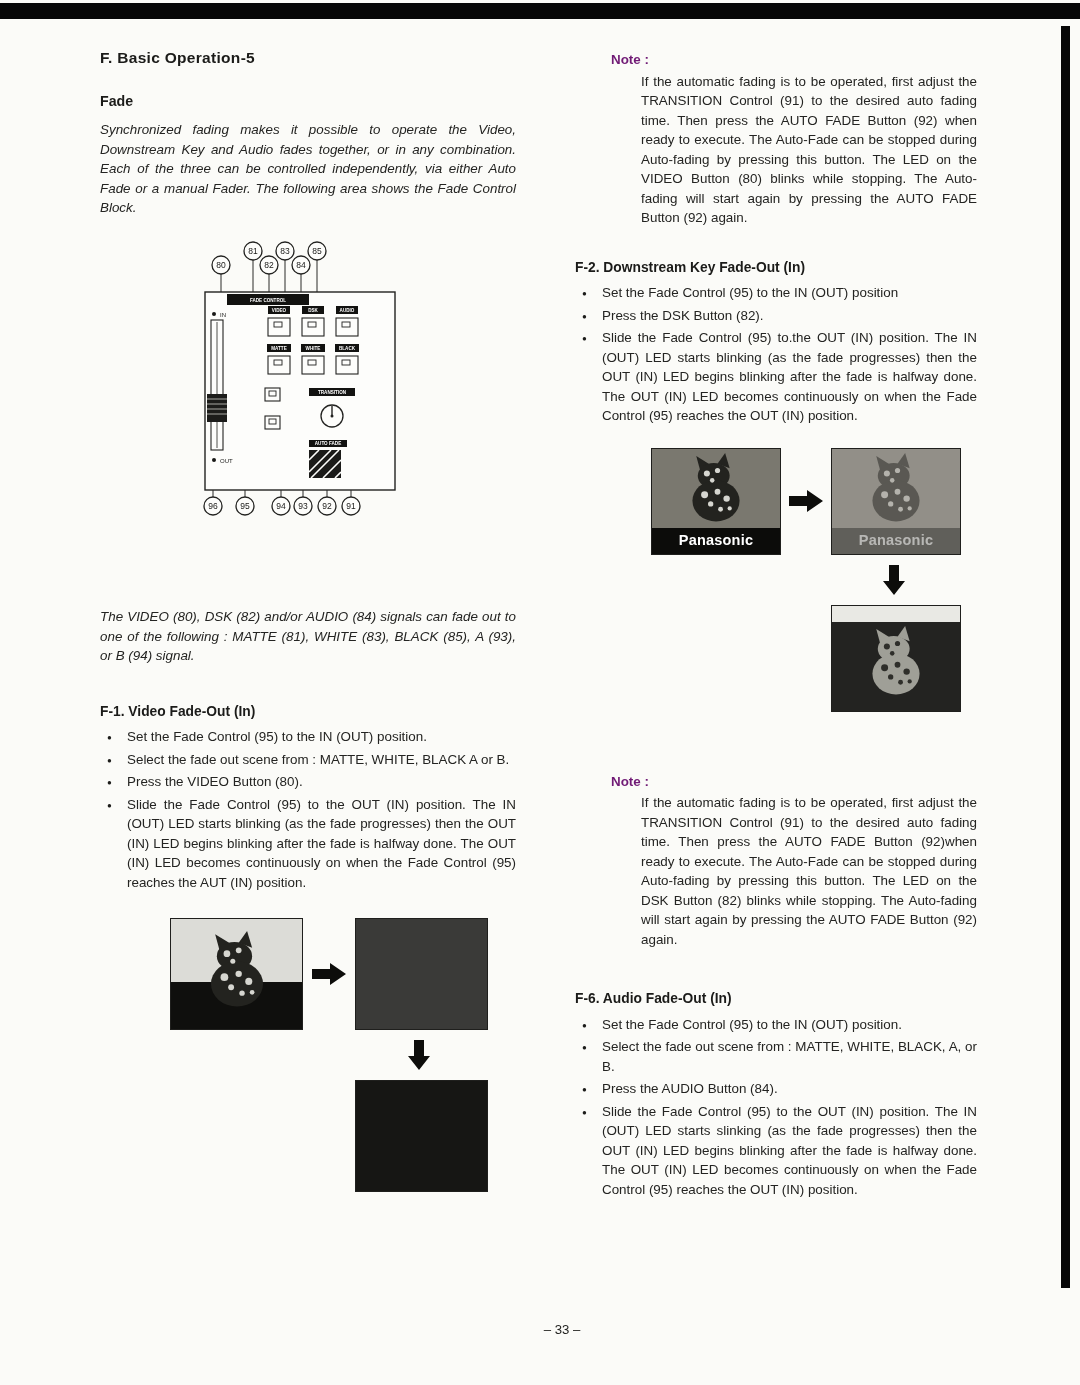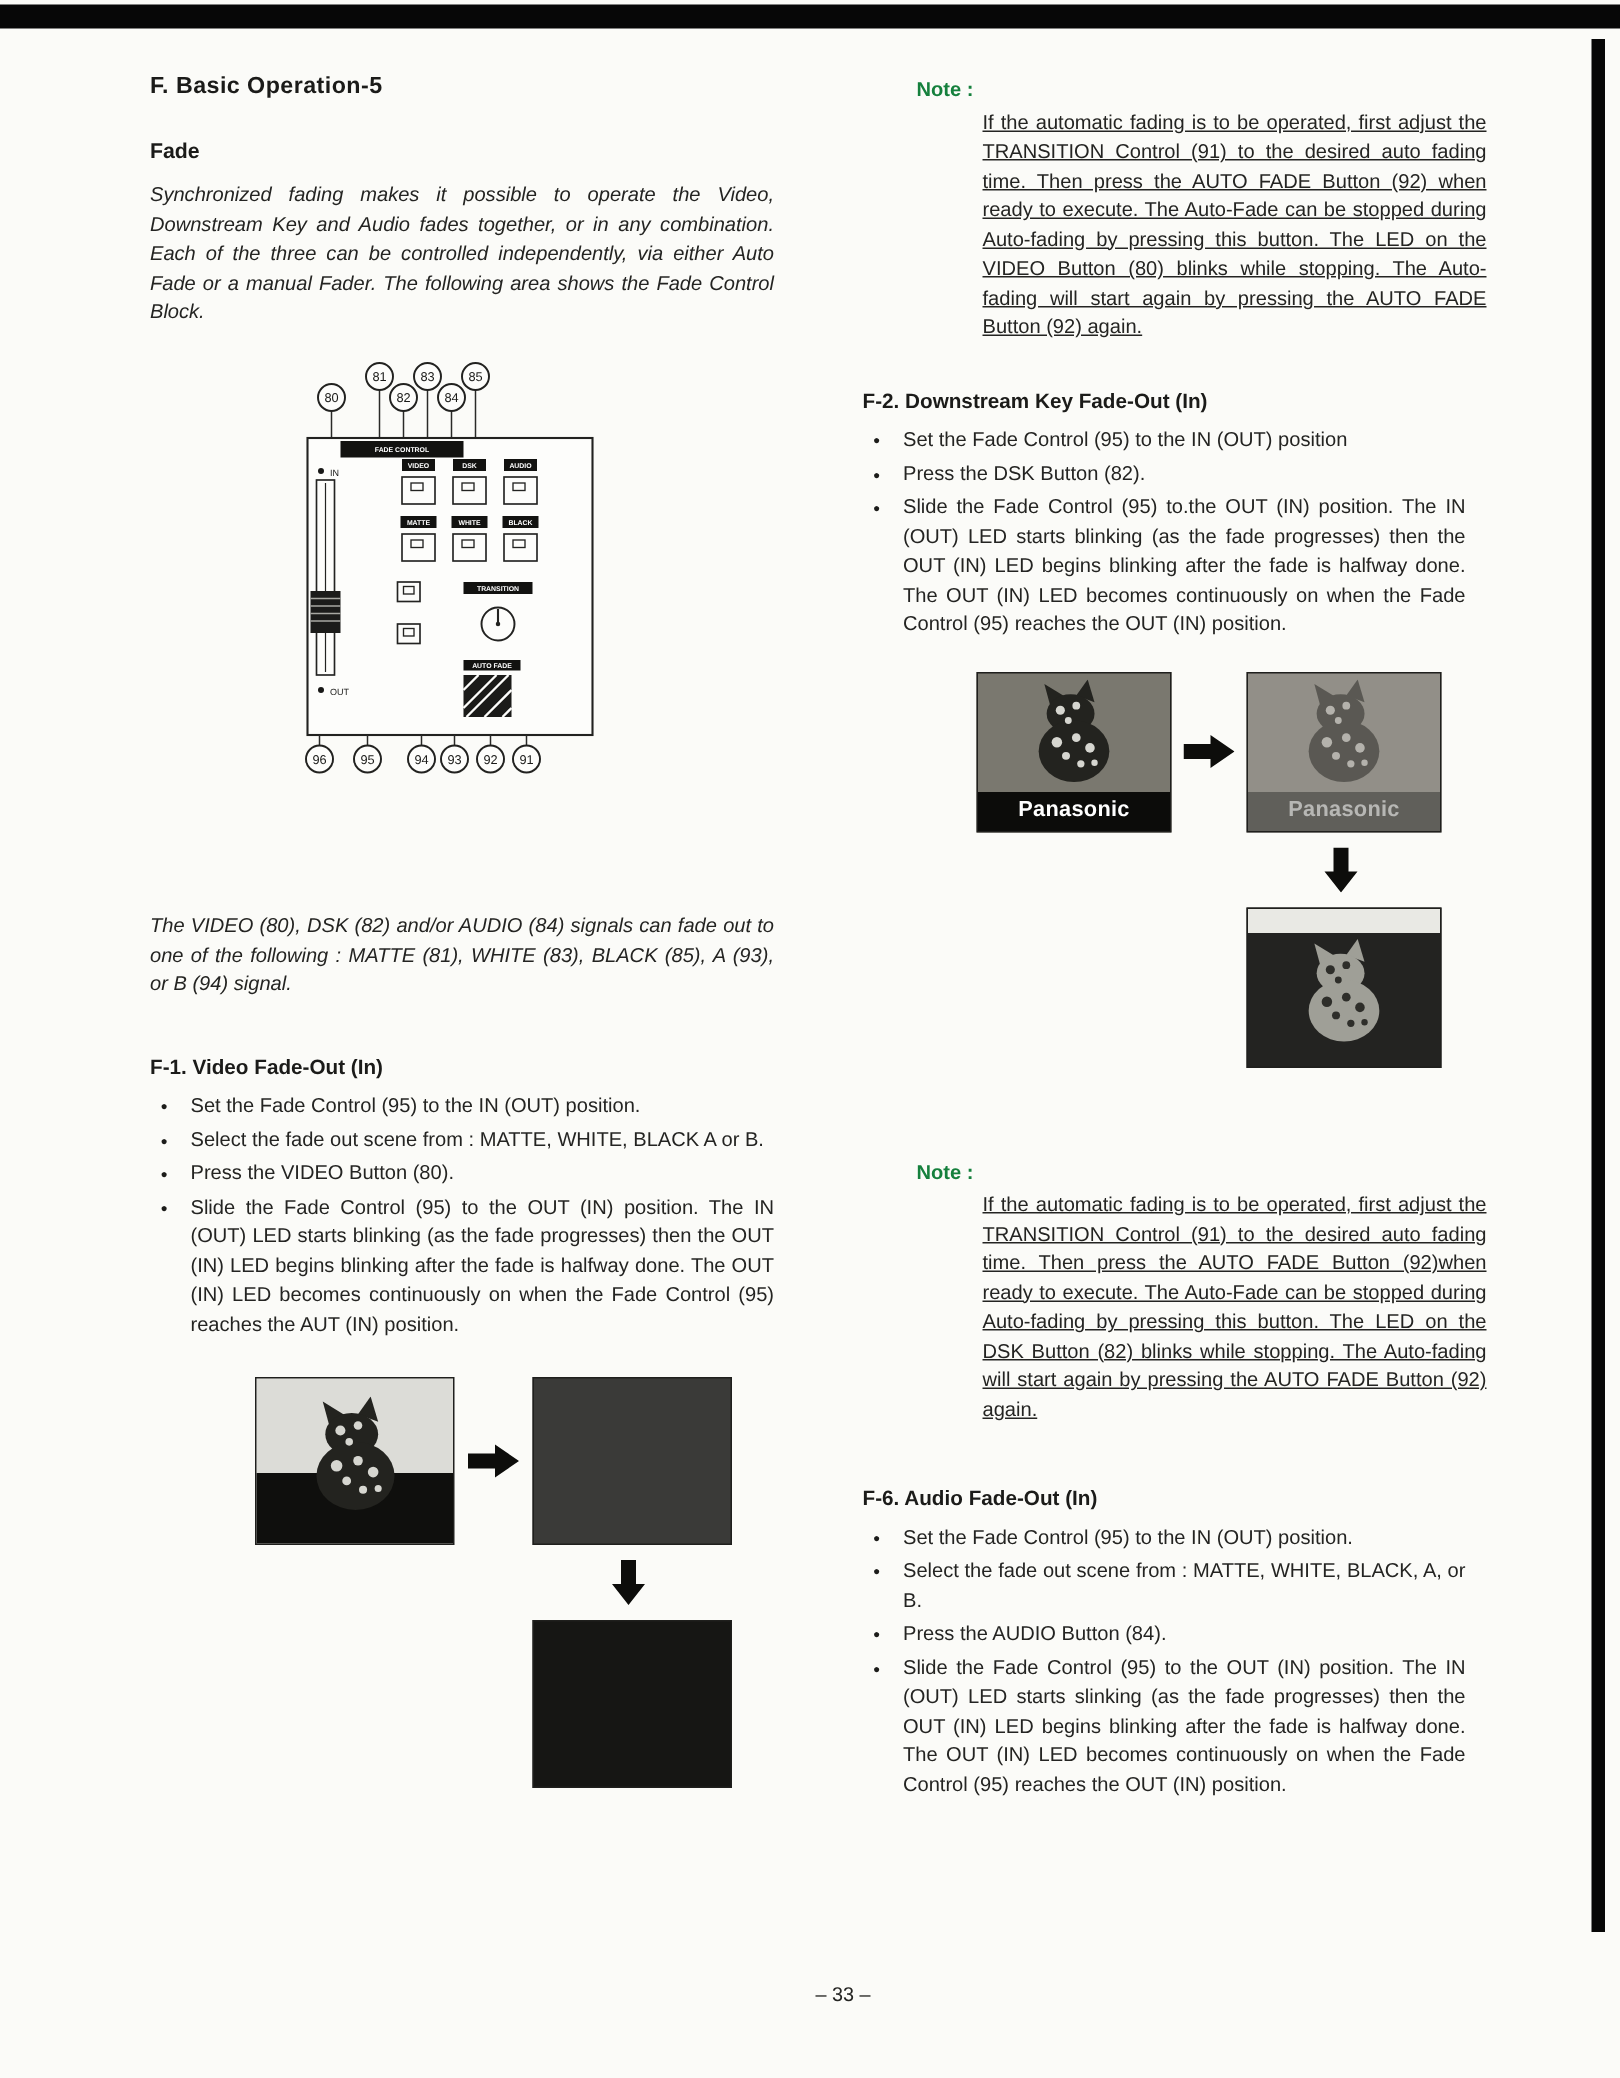--- a/index.html
+++ b/index.html
@@ -78,22 +78,22 @@
   .photo-f2-b .cat { opacity: .5; }
 
   .brand-band { position: absolute; bottom: 0; left: 0; width: 100%; height: 26px; background: #0c0c0a;
                 display: flex; align-items: center; justify-content: center; }
   .photo-f2-b .brand-band { background: #605f5a; }
   .brand { color: #ffffff; font-weight: bold; font-size: 14.5px; letter-spacing: .2px; }
   .photo-f2-b .brand { color: rgba(255,255,255,.55); }
 
   
   .note { margin-left: 36px; }
-  .note-label { font-weight: bold; margin-bottom: 2px; color: #15803d; }
-  .note-text { margin-left: 44px; width: 336px; text-align: justify; text-decoration: underline; }
+  .note-label { font-weight: bold; margin-bottom: 2px; color: #701a75; }
+  .note-text { margin-left: 30px; width: 336px; text-align: justify; }
 
   .page-number { position: absolute; left: 0; top: 1322px; width: 1080px; text-align: center; font-size: 13.2px; padding-left: 44px; }
 
   .mt-signals { margin-top: 64px; }
   .mt-f1 { margin-top: 36px; }
   .mt-f2 { margin-top: 30px; }
   .mt-note2 { margin-top: 60px; }
   .mt-f3 { margin-top: 40px; }
 </style>
 </head>

